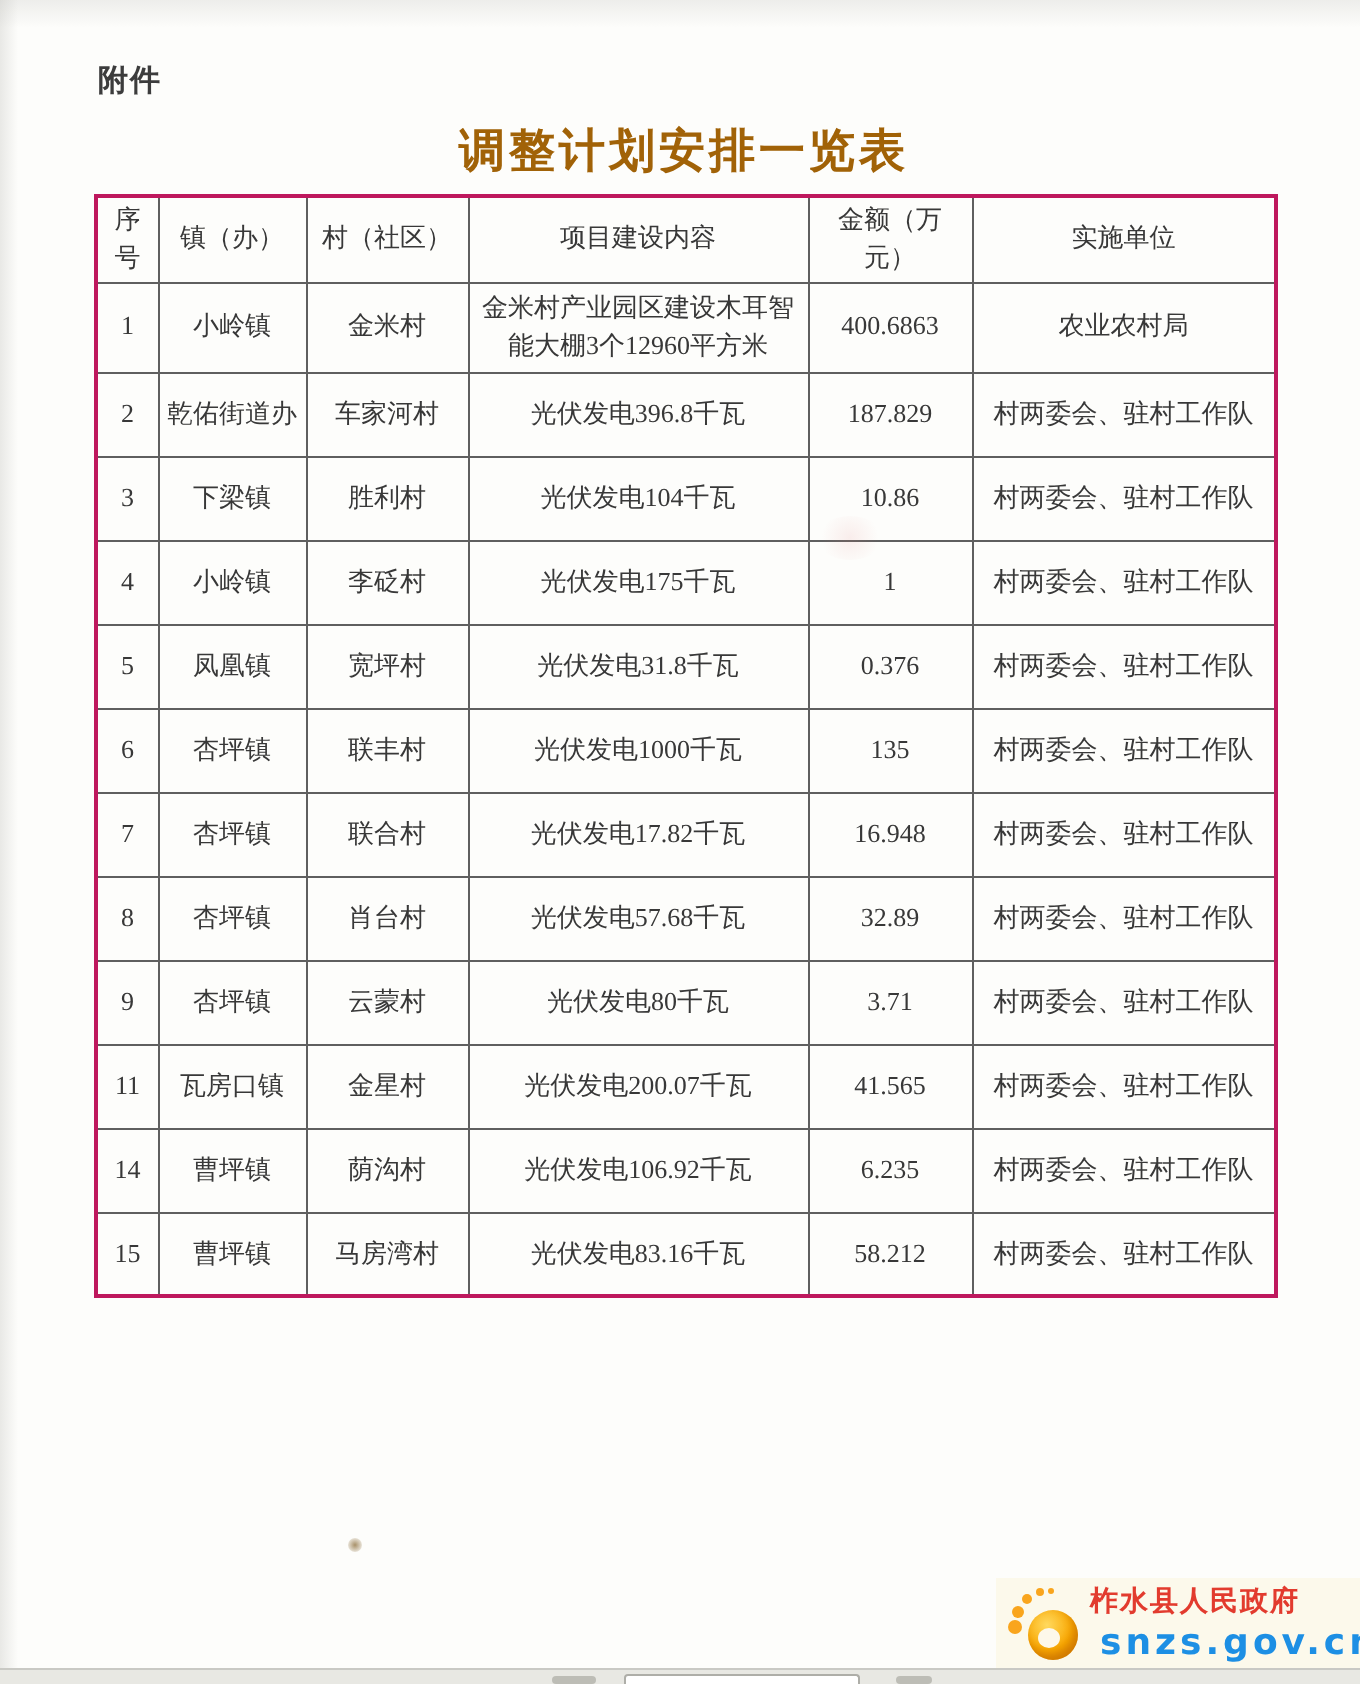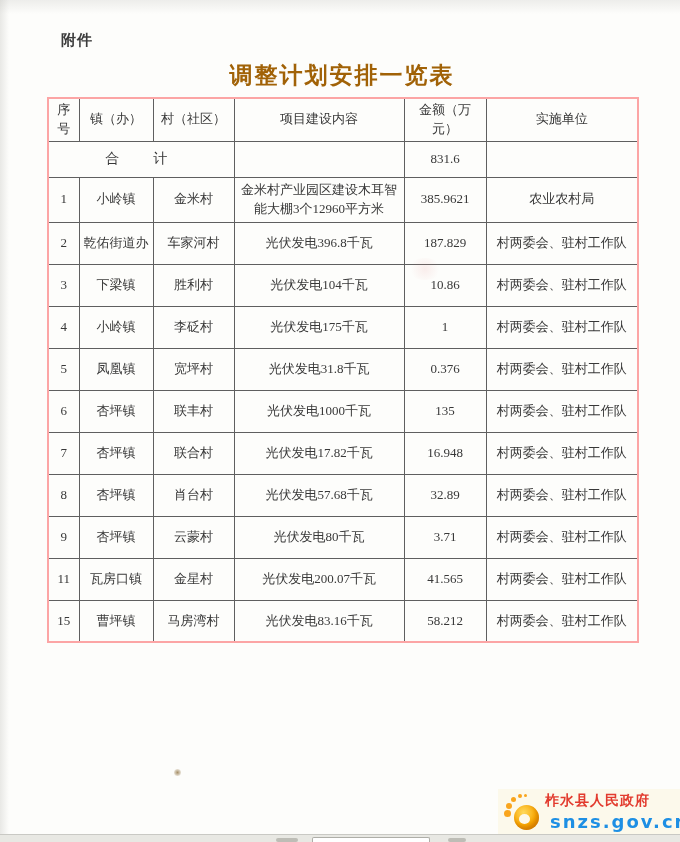--- a/index.html
+++ b/index.html
@@ -10,27 +10,27 @@
     color:#3a3a3a;
   }
   
   .edge-top{position:absolute;left:0;top:0;width:680px;height:14px;
     background:linear-gradient(to bottom,rgba(190,190,186,.25),rgba(190,190,186,0));pointer-events:none;}
   .edge-left{position:absolute;left:0;top:0;width:9px;height:842px;
     background:linear-gradient(to right,rgba(185,185,180,.30),rgba(185,185,180,0));pointer-events:none;}
 
   .attachment{position:absolute;left:49px;top:31px;font-size:15px;font-weight:bold;
     letter-spacing:1px;color:#3c3c3c;
-    font-family:"Liberation Sans","DejaVu Sans",sans-serif;margin-left:12px;}
+    font-family:"Liberation Sans","DejaVu Sans",sans-serif;}
   .doc-title{position:absolute;left:47px;top:60px;width:590px;text-align:center;
     font-size:23px;font-weight:bold;letter-spacing:2px;color:#a16207;}
 
   table.plan{position:absolute;left:47px;top:97px;width:590px;
     border-collapse:collapse;table-layout:fixed;
-    border:2px solid #fca5a5;}
+    border:2px solid #be185d;}
   table.plan th,table.plan td{
     border:1px solid #5f5f5f;text-align:center;vertical-align:middle;
     font-size:13px;font-weight:normal;color:#383838;padding:2px 4px;
     line-height:1.45;overflow:hidden;}
   col.c1{width:31px;}col.c2{width:74px;}col.c3{width:81px;}
   col.c4{width:170px;}col.c5{width:82px;}col.c6{width:152px;}
   tr.hdr{height:40px;}
   tr.total{height:36px;}
   tbody tr{height:42px;}
   tbody tr.tall{height:45px;}
@@ -96,32 +96,26 @@
     <tr class="hdr">
         <th>序号</th>
         <th>镇（办）</th>
         <th>村（社区）</th>
         <th>项目建设内容</th>
         <th class="amount-h">金额（万元）</th>
         <th>实施单位</th>
       </tr>
   </thead>
   <tbody>
-    <tr class="total">
-      <td colspan="3" class="total-label">合　计</td>
-      <td class="project"></td>
-      <td>831.6</td>
-      <td></td>
-    </tr>
   <tr class="tall">
     <td>1</td>
     <td>小岭镇</td>
     <td>金米村</td>
     <td class="project">金米村产业园区建设木耳智能大棚3个12960平方米</td>
-    <td>385.9621</td>
+    <td>400.6863</td>
     <td>农业农村局</td>
   </tr>
       <tr>
     <td>2</td>
     <td>乾佑街道办</td>
     <td>车家河村</td>
     <td class="project">光伏发电396.8千瓦</td>
     <td>187.829</td>
     <td>村两委会、驻村工作队</td>
   </tr>
@@ -180,20 +174,28 @@
     <td class="project">光伏发电80千瓦</td>
     <td>3.71</td>
     <td>村两委会、驻村工作队</td>
   </tr>
       <tr>
     <td>11</td>
     <td>瓦房口镇</td>
     <td>金星村</td>
     <td class="project">光伏发电200.07千瓦</td>
     <td>41.565</td>
+    <td>村两委会、驻村工作队</td>
+  </tr>
+      <tr>
+    <td>14</td>
+    <td>曹坪镇</td>
+    <td>荫沟村</td>
+    <td class="project">光伏发电106.92千瓦</td>
+    <td>6.235</td>
     <td>村两委会、驻村工作队</td>
   </tr>
       <tr>
     <td>15</td>
     <td>曹坪镇</td>
     <td>马房湾村</td>
     <td class="project">光伏发电83.16千瓦</td>
     <td>58.212</td>
     <td>村两委会、驻村工作队</td>
   </tr>

